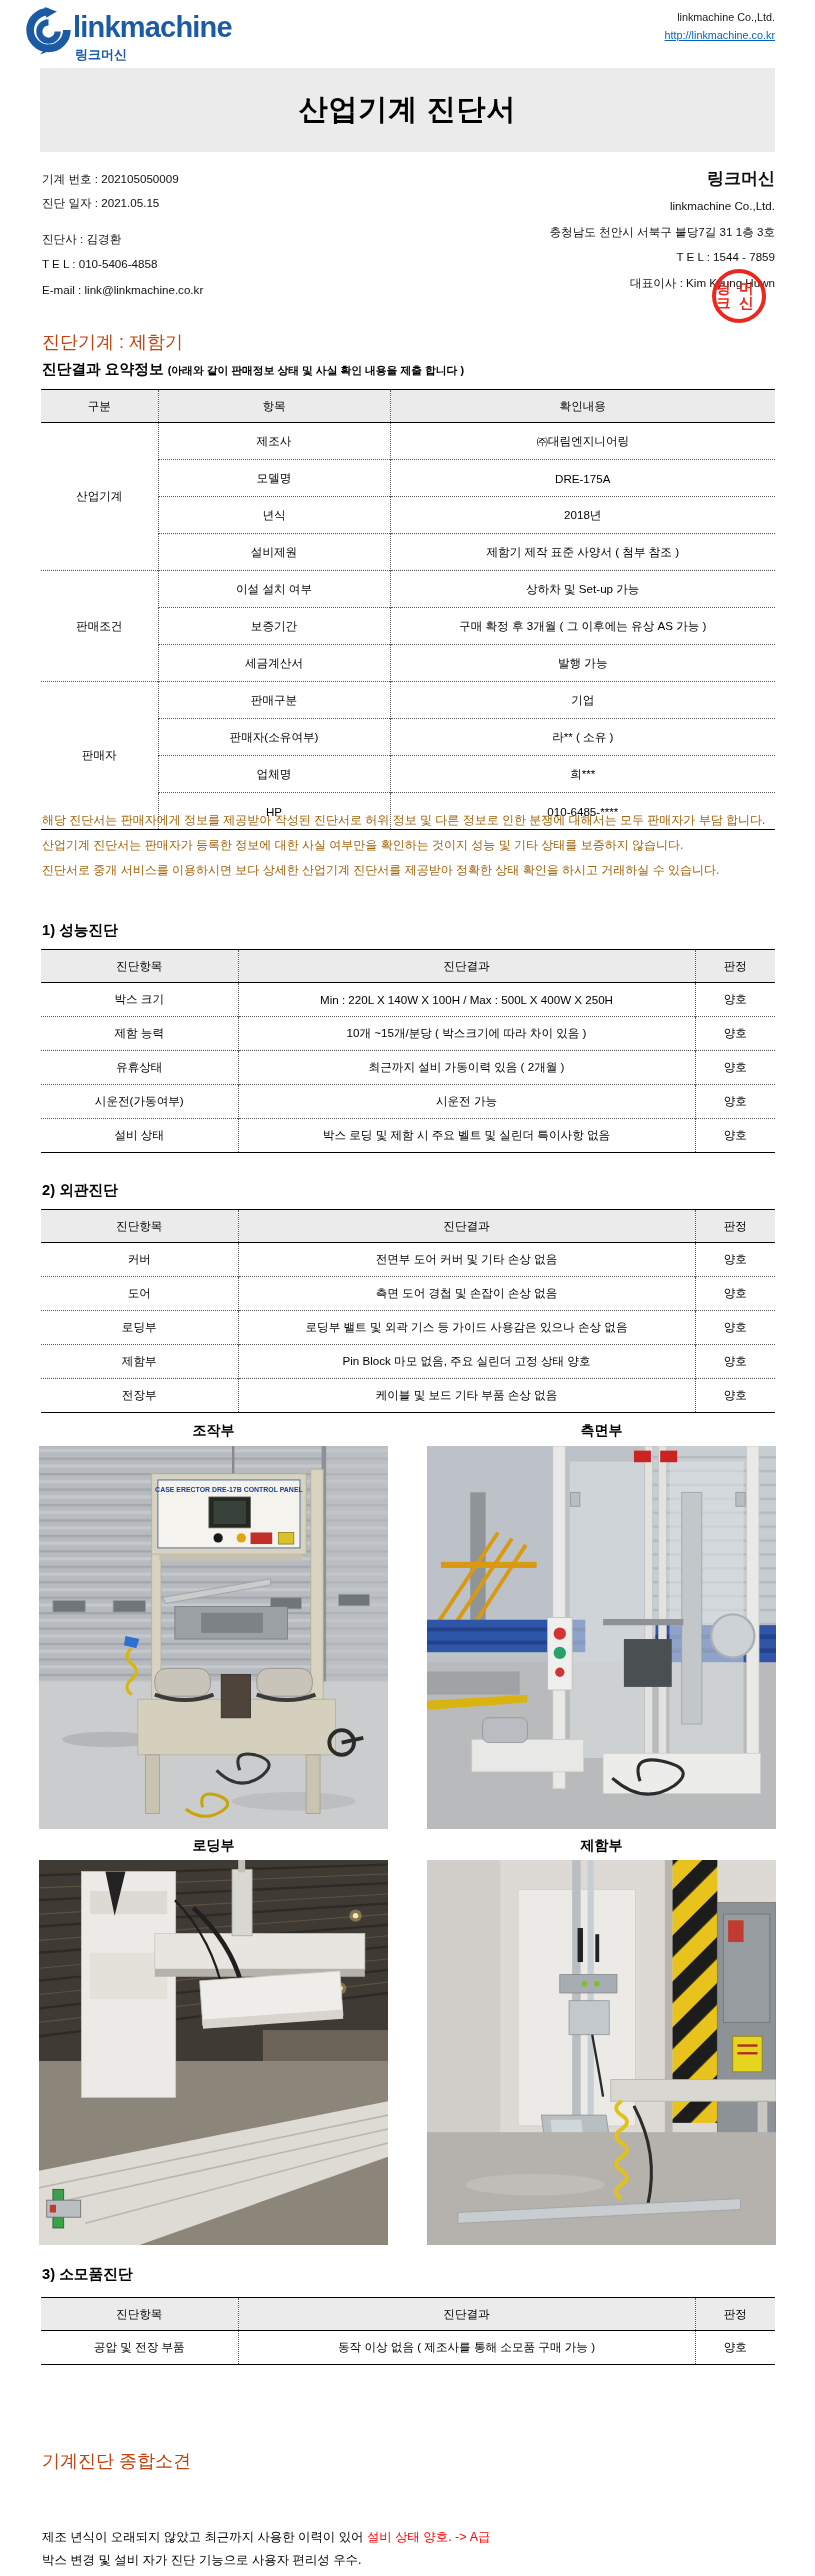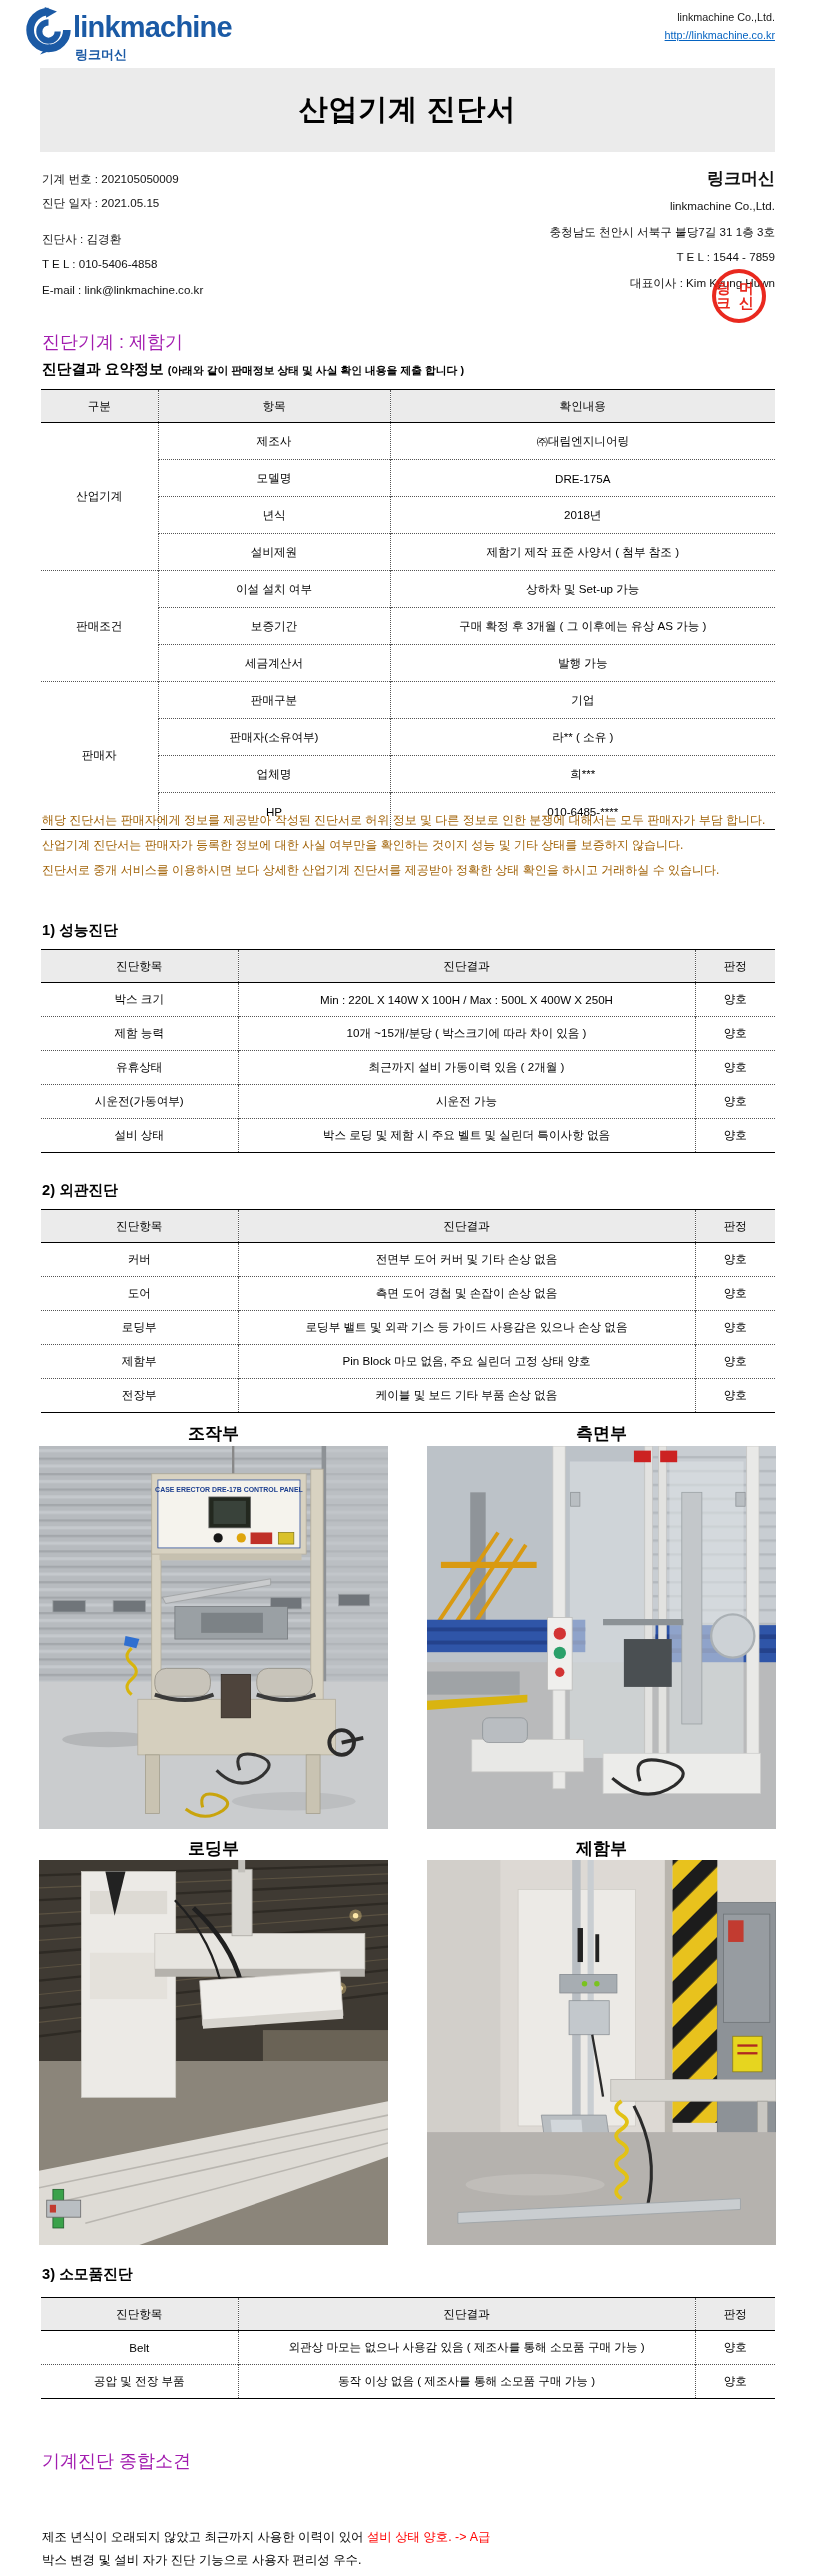--- a/index.html
+++ b/index.html
@@ -20,21 +20,21 @@
 
   
   .info-line{position:absolute;left:42px;font-size:11.6px;color:#111;white-space:pre;}
   .ci{position:absolute;right:40px;text-align:right;font-size:11.6px;color:#111;white-space:pre;}
   .ci-name{font-size:17px;font-weight:700;}
   .stamp{position:absolute;left:712px;top:269px;width:54px;height:54px;border:4.6px solid #e8170d;border-radius:50%;
          box-sizing:border-box;display:flex;flex-direction:row;align-items:center;justify-content:center;
          color:#e8170d;font-weight:800;font-size:14.7px;line-height:1.02;letter-spacing:1.5px;opacity:.92;z-index:5;}
 
   
-  .h-blue{position:absolute;left:42px;font-size:18px;font-weight:500;color:#a21caf;}
+  .h-blue{position:absolute;left:42px;font-size:18px;font-weight:500;color:#c2410c;}
   .h-sub{position:absolute;left:42px;font-size:14.7px;font-weight:700;color:#000;}
   .h-sub .note{font-size:10.8px;font-weight:600;}
   .h-sec{position:absolute;left:42px;font-size:14.7px;font-weight:700;color:#000;}
 
   
   .t{position:absolute;left:41px;width:734px;border-collapse:collapse;table-layout:fixed;
      border-top:1.5px solid #000;border-bottom:1.5px solid #000;font-size:11.6px;}
   .t th,.t td{text-align:center;vertical-align:middle;padding:0 4.6px;font-weight:400;overflow:hidden;white-space:nowrap;}
   .t thead th{background:#ebebeb;height:32px;border-bottom:1.5px solid #000;}
   .t .bl{border-left:0.8px dotted #555;}
@@ -42,21 +42,21 @@
   .t tbody+tbody{border-top:0.8px dotted #555;}
   .t1 tbody td{height:36px;}
   .t2 tbody td,.t3 tbody td,.t4 tbody td{height:33px;}
 
   
   .para{position:absolute;left:42px;width:730px;font-size:12px;line-height:25px;color:#a16207;}
   .fin{position:absolute;left:42px;width:730px;font-size:12.4px;line-height:23px;margin-top:43px;}
   .fin .red{color:#f00;}
 
   
-  .caption{position:absolute;width:349px;text-align:center;font-size:17px;font-weight:600;color:#000;}
+  .caption{position:absolute;width:349px;text-align:center;font-size:14px;font-weight:600;color:#000;}
   .photo{position:absolute;width:349px;overflow:hidden;background:#b9bdc1;}
   .photo svg{display:block;width:100%;height:100%;}
 </style>
 </head>
 <body>
 
 <div class="page">
 
   <svg class="abs" style="left:25.5px;top:7px" width="45" height="49" viewBox="0 0 58 64">
     <path d="M29 6 A24 24 0 1 0 53 30" fill="none" stroke="#1b5aa5" stroke-width="10"></path>
@@ -473,25 +473,20 @@
       </colgroup>
     <thead>
       <tr>
         <th>진단항목</th>
         <th class="bl">진단결과</th>
         <th class="bl">판정</th>
       </tr>
     </thead>
     <tbody>
       <tr>
-        <td>Belt</td>
-        <td class="bl">외관상 마모는 없으나 사용감 있음 ( 제조사를 통해 소모품 구매 가능 )</td>
-        <td class="bl">양호</td>
-      </tr>
-      <tr>
         <td>공압 및 전장 부품</td>
         <td class="bl">동작 이상 없음 ( 제조사를 통해 소모품 구매 가능 )</td>
         <td class="bl">양호</td>
       </tr>
     </tbody>
   </table>
 
   <div class="h-blue" style="top:2449px">기계진단 종합소견</div>
   <div class="fin" style="top:2483px">
     <div>

